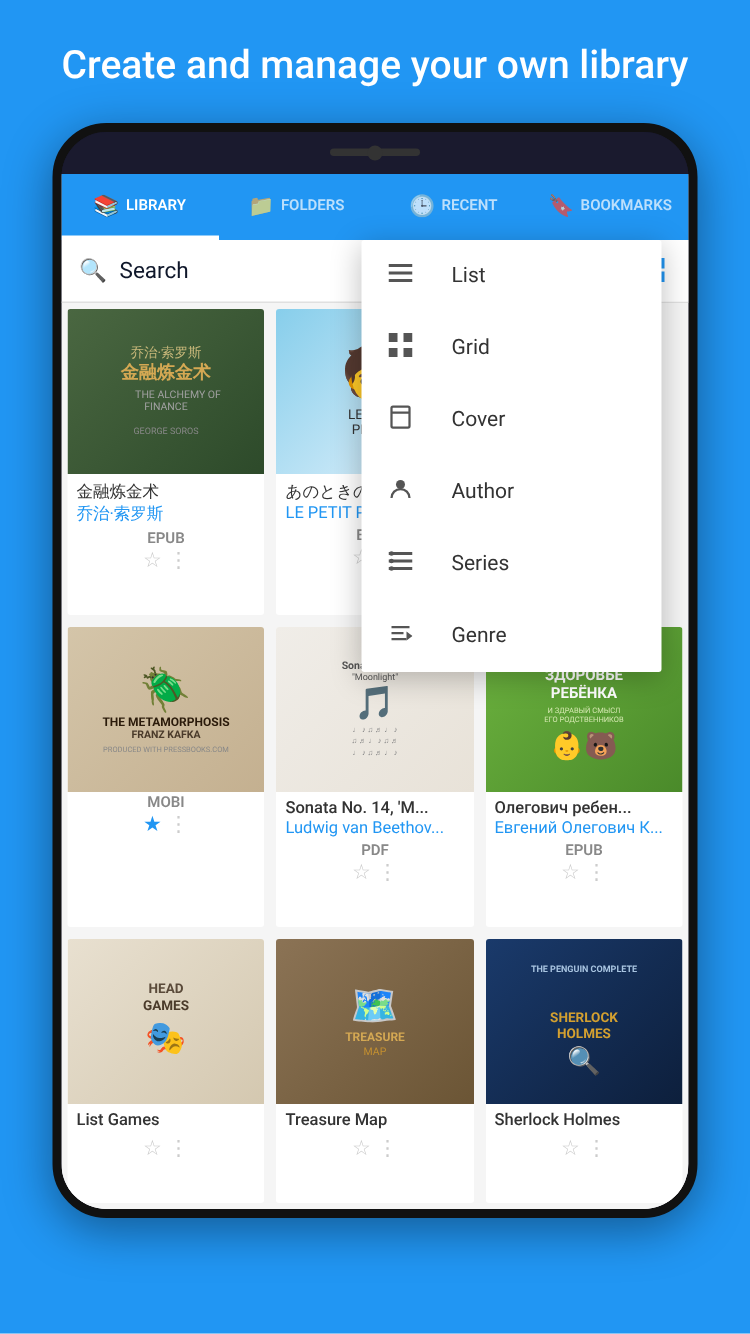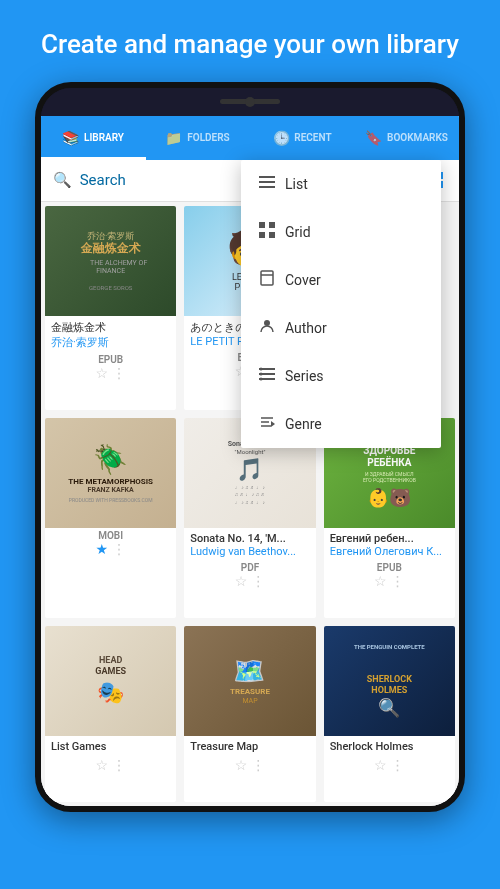--- a/index.html
+++ b/index.html
@@ -100,21 +100,21 @@
     }
     .search-box {
       flex: 1;
       display: flex;
       align-items: center;
       padding: 0 12px;
       border-right: 1px solid #e0e0e0;
       gap: 8px;
     }
     .search-box-label {
-      color: #0369a1;
+      color: #0f172a;
       font-size: 15px;
       flex: 1;
     }
     .search-count {
       background: #2196F3;
       color: white;
       border-radius: 12px;
       padding: 1px 8px;
       font-size: 12px;
       font-weight: 600;
@@ -153,21 +153,21 @@
       width: 200px;
       background: white;
       box-shadow: 0 4px 20px rgba(0,0,0,0.25);
       z-index: 100;
       border-radius: 2px;
     }
     .dropdown-item {
       display: flex;
       align-items: center;
       padding: 14px 16px;
-      gap: 8px;
+      gap: 24px;
       cursor: pointer;
       font-size: 14px;
       color: #333;
     }
     .dropdown-item-icon {
       color: #555;
       font-size: 16px;
       width: 20px;
       text-align: center;
     }
@@ -482,21 +482,21 @@
       <div class="book-card">
         <div class="book-cover cover-zdorove">
           <div class="book-cover-text">
             <div style="color:#fff;font-size:7px;font-weight:bold;">Е.О. Комаровский</div>
             <div style="color:#fff;font-size:10px;font-weight:bold;line-height:1.2;">ЗДОРОВЬЕ<br>РЕБЁНКА</div>
             <div style="color:#d4e8b0;font-size:5px;margin-top:2px;">И ЗДРАВЫЙ СМЫСЛ<br>ЕГО РОДСТВЕННИКОВ</div>
             <div style="font-size:18px;margin-top:4px;">👶🐻</div>
           </div>
         </div>
         <div class="book-info">
-          <div class="book-title">Евгений ребен...</div>
+          <div class="book-title">Олегович ребен...</div>
           <div class="book-author">Евгений Олегович К...</div>
         </div>
         <div class="book-meta">
           <span class="book-format">EPUB</span>
           <div class="book-actions">
             <span class="star-icon">☆</span>
             <span class="more-icon">⋮</span>
           </div>
         </div>
       </div>

